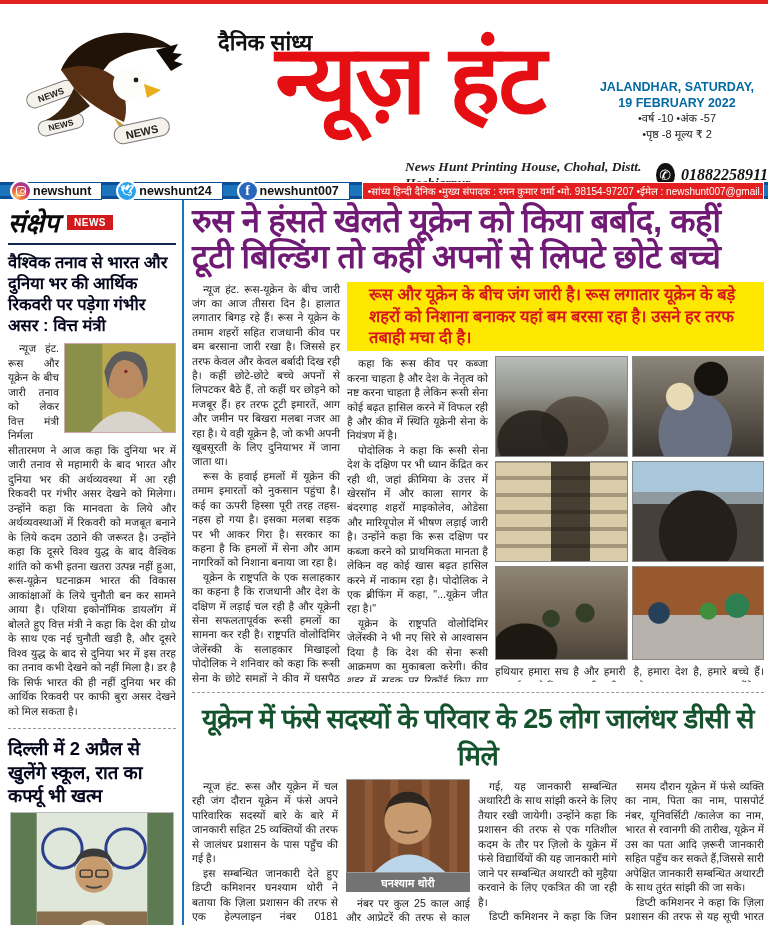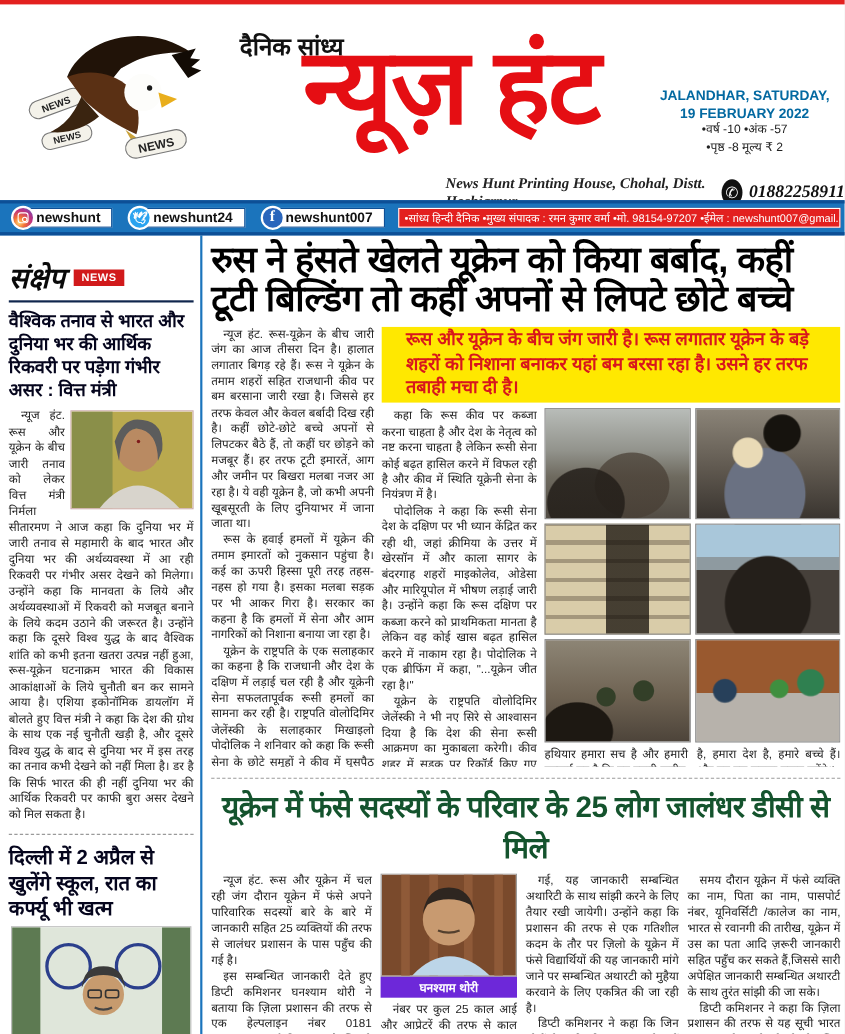--- a/index.html
+++ b/index.html
@@ -14,50 +14,50 @@
   .paper-title{position:absolute;left:210px;top:26px;width:400px;text-align:center;font-size:96px;line-height:1.05;font-weight:900;color:#e50e13;letter-spacing:-2px;font-family:"Liberation Sans",sans-serif}
   .date-block{position:absolute;right:6px;top:76px;width:170px;text-align:center}
   .date-block .d1{font-size:12.5px;font-weight:bold;color:#0369a1;line-height:1.25}
   .date-block .d2{font-size:11px;color:#222;line-height:1.4}
   .addr-row{position:absolute;left:405px;top:155px;display:flex;align-items:center;gap:6px}
   .addr{font-family:"Liberation Serif","DejaVu Serif",serif;font-style:italic;font-weight:bold;font-size:13.5px;color:#222}
   .phone-ic{width:24px;height:24px;border-radius:50%;background:#111;color:#fff;display:flex;align-items:center;justify-content:center;font-size:14px}
   .phone-no{font-family:"Liberation Serif","DejaVu Serif",serif;font-style:italic;font-weight:bold;font-size:16px;color:#111}
 
   
-  .socialbar{position:relative;height:32px;background:#1b74bc;border-top:3px solid #0d4f96;border-bottom:3px solid #0d4f96;display:flex;align-items:center}
+  .socialbar{position:relative;height:17px;background:#1b74bc;border-top:3px solid #0d4f96;border-bottom:3px solid #0d4f96;display:flex;align-items:center}
   .soc-left{display:flex;align-items:center;gap:14px;padding-left:10px}
   .soc-item{display:flex;align-items:center;cursor:pointer}
   .soc-circle{width:22px;height:22px;border-radius:50%;display:flex;align-items:center;justify-content:center;z-index:2;border:2px solid #fff}
   .ig{background:radial-gradient(circle at 30% 75%,#fed576 0%,#f47133 28%,#bc3081 62%,#4c63d2 100%)}
   .ig-inner{width:10px;height:10px;border:1.6px solid #fff;border-radius:3px;position:relative}
   .ig-inner::after{content:"";position:absolute;left:2.6px;top:2.6px;width:3px;height:3px;border:1.2px solid #fff;border-radius:50%}
   .tw{background:#2aa3ef;color:#fff;font-size:11px;font-weight:bold}
   .fb{background:#2a66bc;color:#fff;font-size:14px;font-weight:bold;font-family:"Liberation Serif",serif}
   .soc-label{background:#fff;border:1px solid #0d4f96;color:#111;font-weight:bold;font-size:12.5px;padding:1px 10px 1px 8px;margin-left:-8px}
   .soc-right{flex:1;margin:0 4px 0 12px;background:#e3201f;border:1px solid #fff;color:#fff;font-size:10px;padding:1px 5px;white-space:nowrap;overflow:hidden}
 
   
   .content{display:flex;height:726px}
-  .aside{width:184px;padding:20px 6px 0 8px;border-right:2px solid #1b74bc;height:100%;overflow:hidden}
+  .aside{width:184px;padding:5px 6px 0 8px;border-right:2px solid #1b74bc;height:100%;overflow:hidden}
   .main{flex:1;padding:2px 4px 0 8px;height:100%;overflow:hidden}
 
   
   .sec-head{display:flex;align-items:center;gap:8px;border-bottom:2px solid #10264d;padding-bottom:3px}
   .sec-title{font-family:"Liberation Serif","DejaVu Serif",serif;font-style:italic;font-weight:bold;font-size:26px;color:#0a0a0a}
   .news-badge{background:#d11a1b;color:#fff;font-size:10px;font-weight:bold;padding:2px 7px;letter-spacing:.5px}
   .s1-head{font-size:16.5px;font-weight:bold;line-height:1.28;color:#05051d;margin:7px 0 5px}
   .s2-head{font-size:18.5px;font-weight:bold;line-height:1.25;color:#05051d;margin:8px 0 5px}
   .aside p{font-size:10.6px;line-height:1.37;text-align:justify;text-indent:11px}
   .pic-sitharaman{float:right;width:112px;height:90px;margin:2px 0 2px 5px;border:1px solid #caa}
   .dashed{border:none;border-top:1px dashed #9a9a9a;margin:10px 0 6px}
   .pic-kejriwal{display:block;width:164px;height:132px;margin:2px auto 6px;border:1px solid #bbb}
 
   
-  .lead-head{font-size:33px;line-height:1.1;font-weight:900;color:#000000;letter-spacing:-.5px;margin:2px 0 6px}
+  .lead-head{font-size:33px;line-height:1.1;font-weight:900;color:#701a75;letter-spacing:-.5px;margin:2px 0 6px}
   .lead-row{display:flex;height:400px;overflow:hidden}
   .lead-col1{width:148px;flex:none}
   .lead-col1 p,.lead-col2 p,.cap{font-size:10.6px;line-height:1.36;text-align:justify}
   .lead-col1 p,.lead-col2 p{text-indent:11px}
   .lead-right{flex:1;margin-left:7px;display:flex;flex-direction:column}
   .subhead{background:#ffe800;color:#d8161c;font-weight:bold;font-size:16.5px;line-height:1.33;padding:2px 22px;margin-bottom:5px}
   .lead-inner{display:flex;flex:1}
   .lead-col2{width:141px;flex:none}
   .photoblock{flex:1;margin-left:7px;display:flex;flex-direction:column}
   .pgrid{display:grid;grid-template-columns:1fr 1fr;grid-template-rows:101px 101px 94px;gap:4px}
@@ -74,21 +74,21 @@
   .ph-shelter{background:radial-gradient(circle at 80% 42%,#2f8050 0 10%,transparent 11%),radial-gradient(circle at 58% 48%,#3f8f3f 0 9%,transparent 10%),radial-gradient(circle at 20% 50%,#27405a 0 9%,transparent 10%),linear-gradient(180deg,#99592f 0 52%,#b7b2ab 52% 100%)}
 
   
   .bot-head{font-size:27px;font-weight:900;color:#14532d;text-align:center;letter-spacing:-.5px;margin:3px 0 6px}
   .bot-row{display:flex;gap:8px;height:188px;overflow:hidden;padding-bottom:2px}
   .bot-row p{font-size:10.6px;line-height:1.37;text-align:justify;text-indent:11px}
   .bcol1{width:146px;flex:none}
   .bcol2{width:124px;flex:none}
   .bcol3,.bcol4{flex:1}
   .pic-thori{width:100%;height:94px;border:1px solid #999;display:block}
-  .thori-cap{background:#6d28d9;color:#fff;font-size:11px;font-weight:bold;text-align:center;padding:2px 0;margin-bottom:4px}
+  .thori-cap{background:#737373;color:#fff;font-size:11px;font-weight:bold;text-align:center;padding:2px 0;margin-bottom:4px}
 </style>
 </head>
 <body>
 
 <div class="page">
 
   <div class="masthead">
     <svg class="eagle" viewBox="0 0 180 168">
       <g font-family="Liberation Sans" font-weight="bold">
         <g transform="rotate(-28 95 45)">

